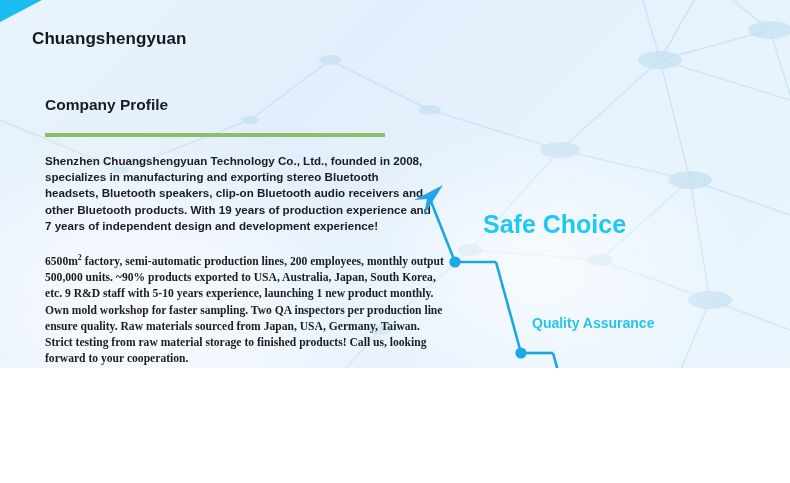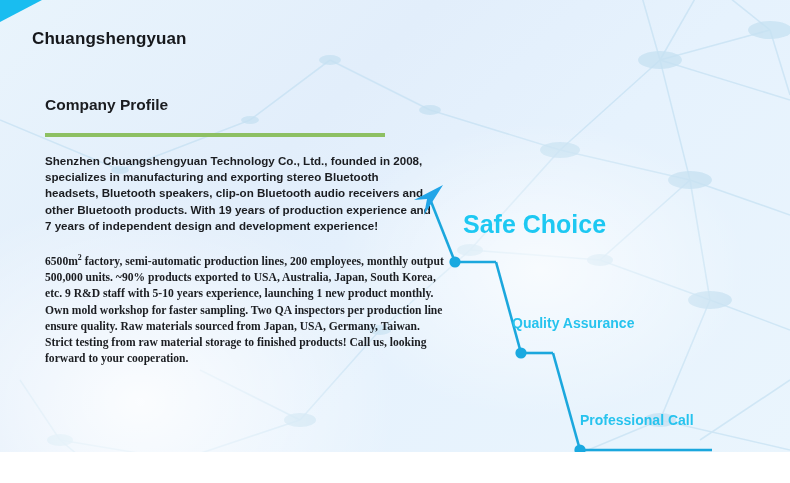--- a/index.html
+++ b/index.html
@@ -9,21 +9,21 @@
   body {
     width: 790px;
     height: 483px;
     font-family: "Liberation Sans", sans-serif;
     overflow: hidden;
   }
 
   #banner {
     position: relative;
     width: 790px;
-    height: 452px;
+    height: 368px;
     overflow: hidden;
     background: linear-gradient(135deg, #e9f4fc 0%, #e2eefb 35%, #e6f2fd 60%, #eaf5fd 100%);
   }
 
   
   #network-bg {
     position: absolute;
     inset: 0;
     width: 790px;
     height: 483px;
@@ -114,20 +114,21 @@
     width: 790px;
     height: 483px;
     pointer-events: none;
   }
 
   .stair-label {
     position: absolute;
     font-weight: bold;
     color: #27c3ee;
     white-space: nowrap;
+    margin-left: 20px;
   }
   #label-safe-choice {
     left: 463px;
     top: 210px;
     font-size: 25px;
     color: #1dc8f2;
   }
   #label-quality {
     left: 512px;
     top: 315px;

